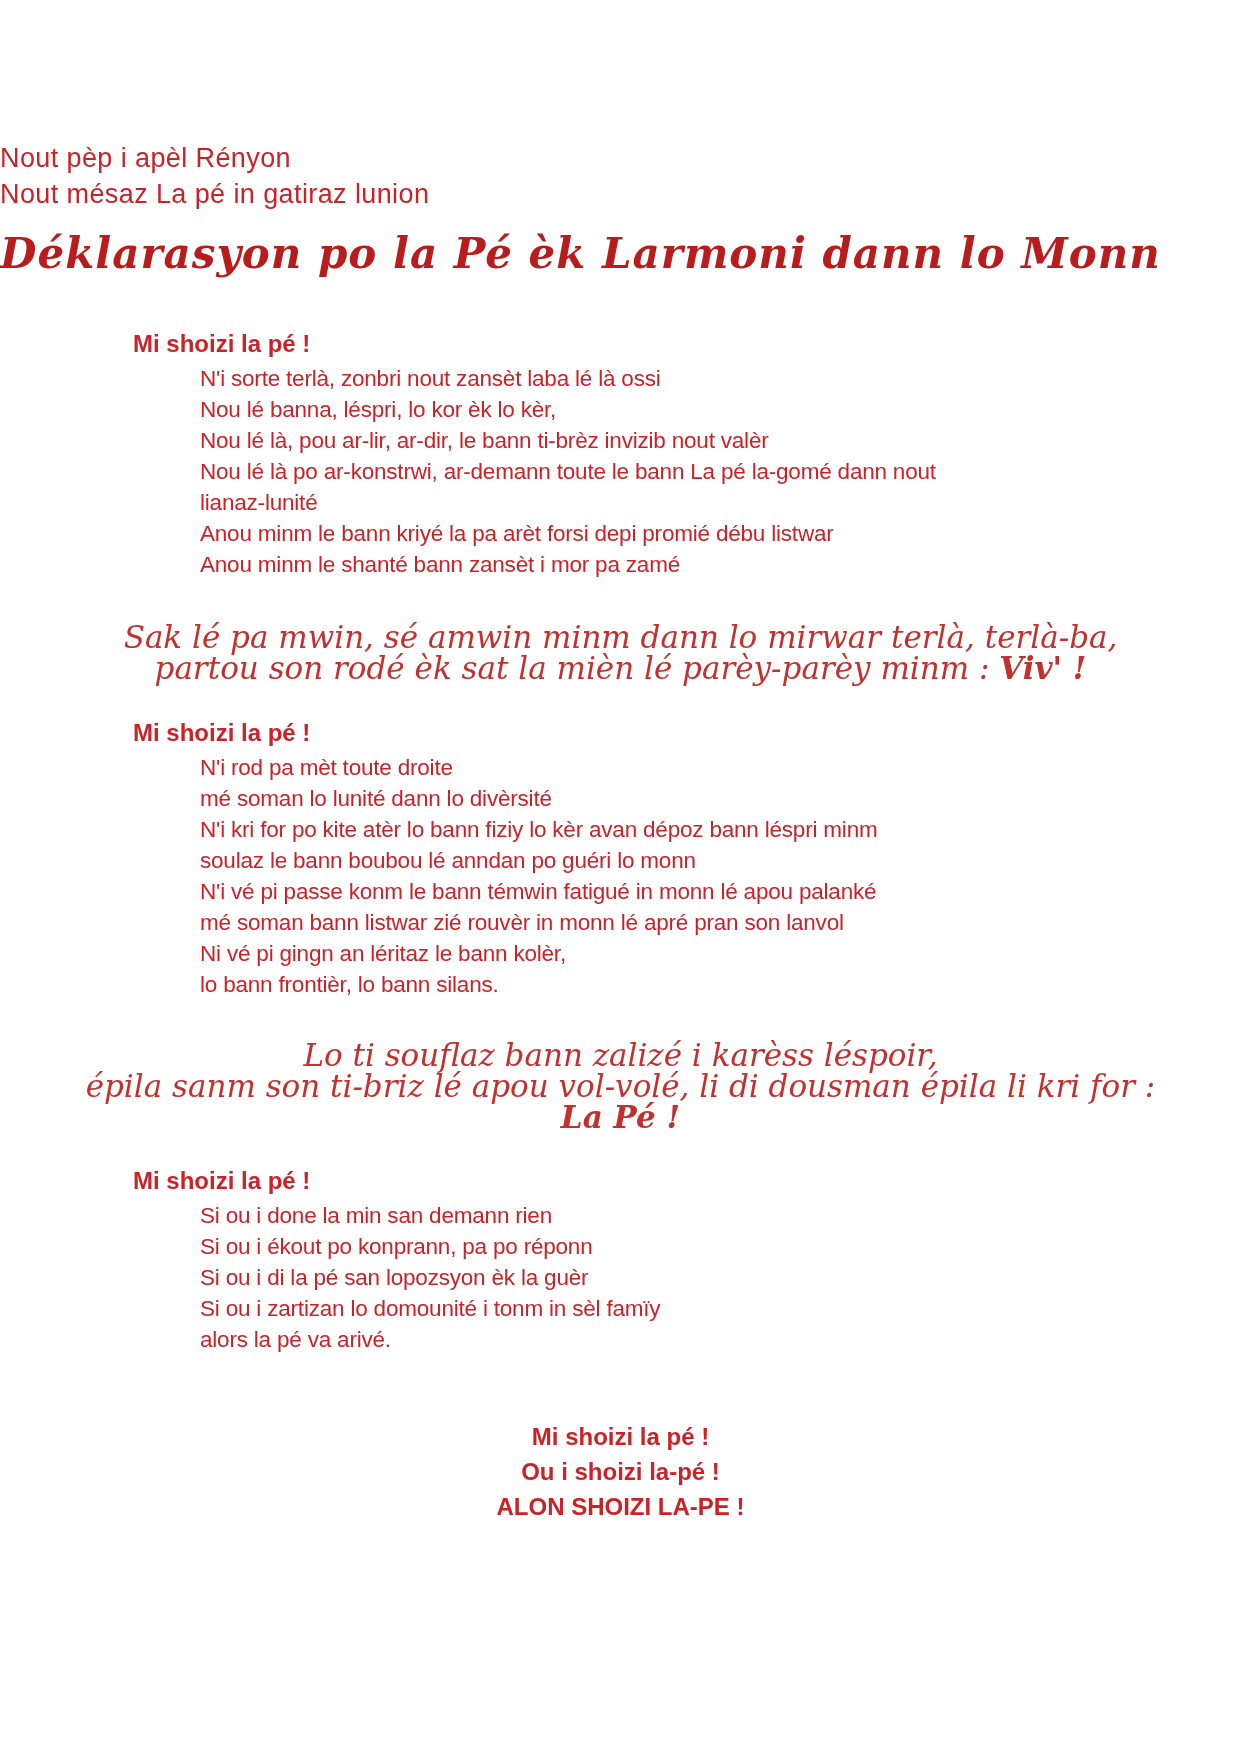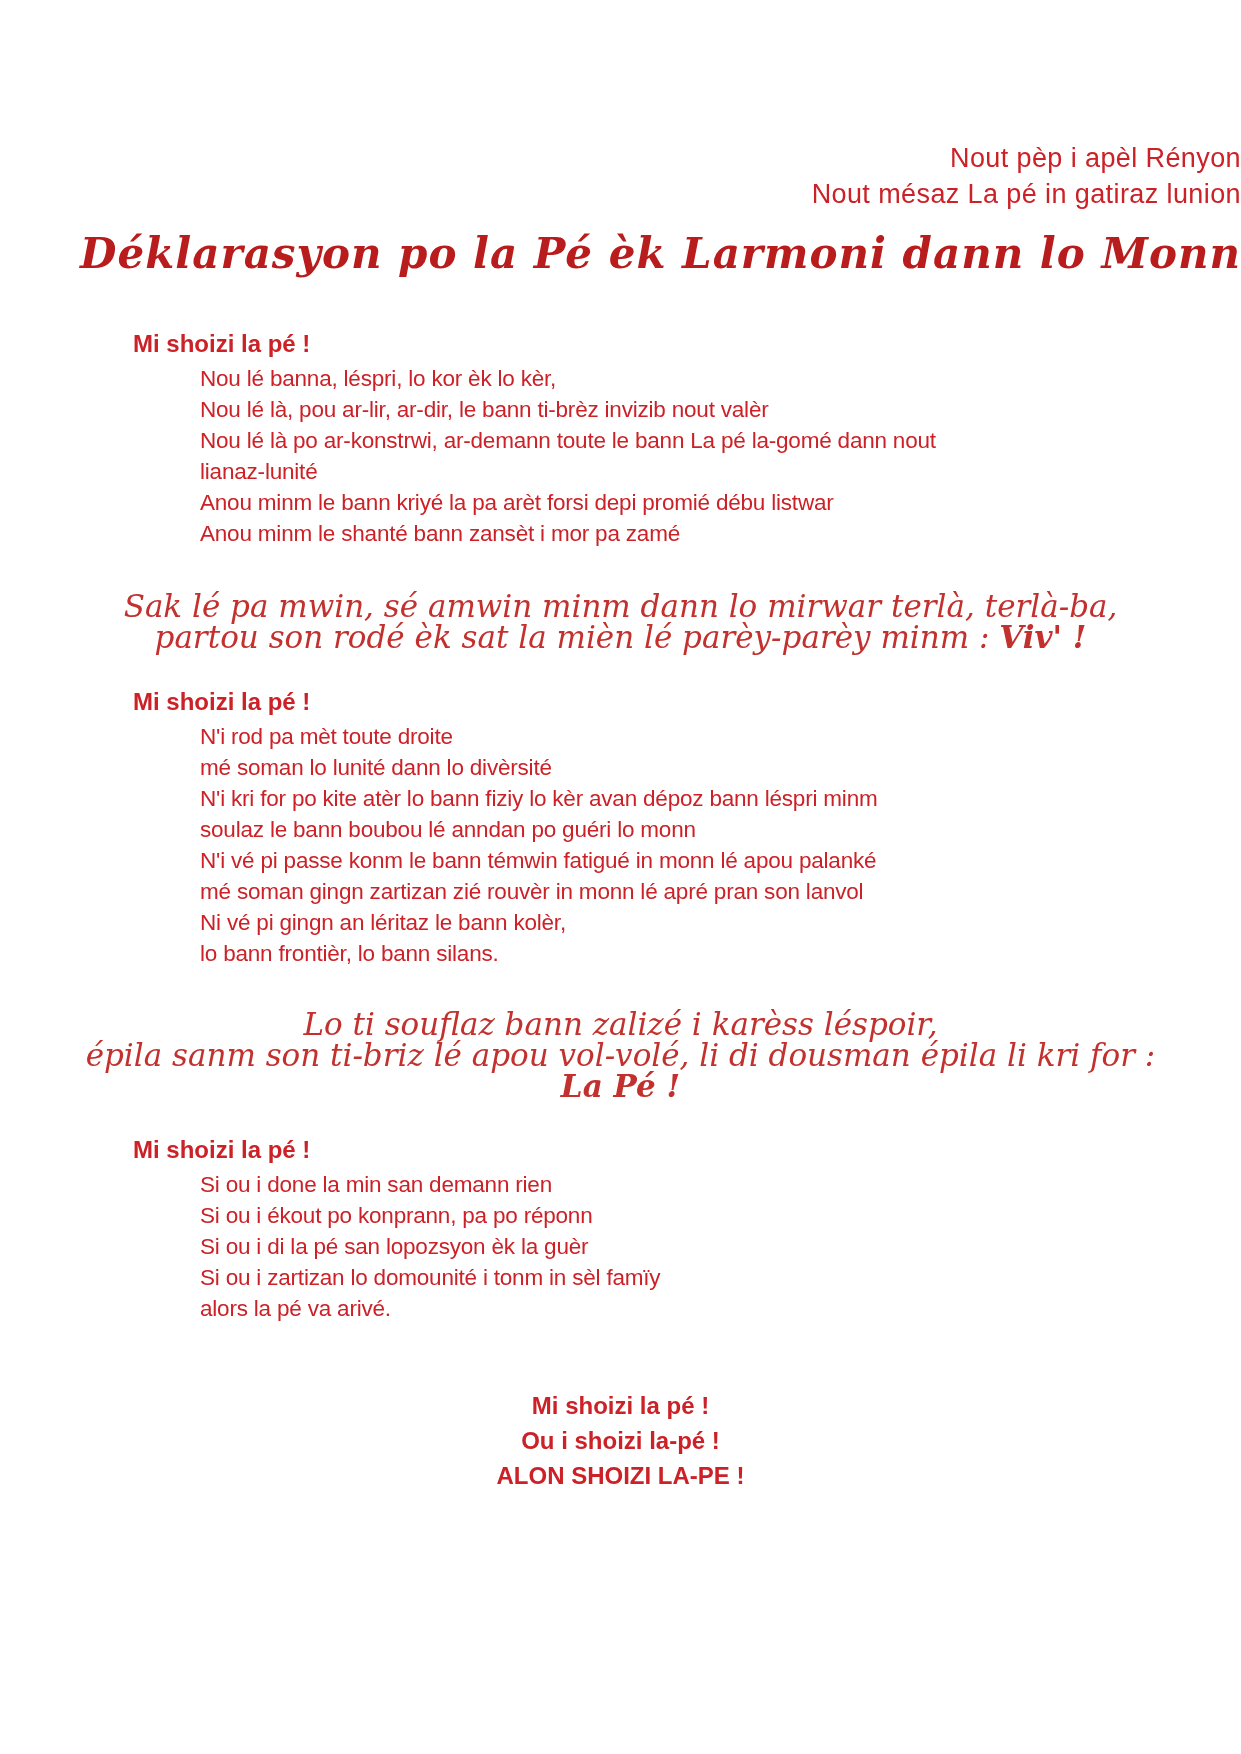--- a/index.html
+++ b/index.html
@@ -1,21 +1,21 @@
 <!DOCTYPE html>
 <html><head>
 <meta charset="utf-8">
 <style>
   html,body { margin:0; padding:0; background:#ffffff; }
   .page {
     width:1241px; height:1754px; background:#ffffff; overflow:hidden;
     font-family:"Liberation Sans", sans-serif; color:#cb2127;
     position:relative; box-sizing:border-box;
   }
-  .header { text-align:right; padding-top:140px; }
+  .header { text-align:left; padding-top:140px; }
   .header-line { font-size:27px; line-height:36px; letter-spacing:0.4px; }
   .doc-title {
     font-family:"DejaVu Serif", serif; font-style:italic; font-weight:bold;
     font-size:42px; line-height:56px; margin:14px 0 7px 0; letter-spacing:1px;
     color:#b91c1c;
   }
   .stanza { margin-left:133px; margin-right:90px; }
   .stanza-heading { font-weight:bold; font-size:24px; line-height:32px; margin:0; }
   .verse { margin-left:67px; margin-top:3px; }
   .verse-line { font-size:22.5px; line-height:31px; letter-spacing:-0.2px; }
@@ -36,20 +36,21 @@
 
   <div class="header">
     <div class="header-line">Nout pèp i apèl Rényon</div>
     <div class="header-line">Nout mésaz La pé in gatiraz lunion</div>
     <h1 class="doc-title">Déklarasyon po la Pé èk Larmoni dann lo Monn</h1>
   </div>
 
   <section class="stanza mt46">
     <h2 class="stanza-heading">Mi shoizi la pé !</h2>
     <div class="verse">
+      <div class="verse-line">N'i sorte terlà, zonbri nout zansèt laba lé là ossi</div>
       <div class="verse-line">Nou lé banna, léspri, lo kor èk lo kèr,</div>
       <div class="verse-line">Nou lé là, pou ar-lir, ar-dir, le bann ti-brèz invizib nout valèr</div>
       <div class="verse-line">Nou lé là po ar-konstrwi, ar-demann toute le bann La pé la-gomé dann nout</div>
       <div class="verse-line">lianaz-lunité</div>
       <div class="verse-line">Anou minm le bann kriyé la pa arèt forsi depi promié débu listwar</div>
       <div class="verse-line">Anou minm le shanté bann zansèt i mor pa zamé</div>
     </div>
   </section>
 
   <div class="interlude mt42">
@@ -58,21 +59,21 @@
   </div>
 
   <section class="stanza mt33">
     <h2 class="stanza-heading">Mi shoizi la pé !</h2>
     <div class="verse">
       <div class="verse-line">N'i rod pa mèt toute droite</div>
       <div class="verse-line">mé soman lo lunité dann lo divèrsité</div>
       <div class="verse-line">N'i kri for po kite atèr lo bann fiziy lo kèr avan dépoz bann léspri minm</div>
       <div class="verse-line">soulaz le bann boubou lé anndan po guéri lo monn</div>
       <div class="verse-line">N'i vé pi passe konm le bann témwin fatigué in monn lé apou palanké</div>
-      <div class="verse-line">mé soman gingn zartizan zié rouvèr in monn lé apré pran son lanvol</div>
+      <div class="verse-line">mé soman bann listwar zié rouvèr in monn lé apré pran son lanvol</div>
       <div class="verse-line">Ni vé pi gingn an léritaz le bann kolèr,</div>
       <div class="verse-line">lo bann frontièr, lo bann silans.</div>
     </div>
   </section>
 
   <div class="interlude mt40">
     <div>Lo ti souflaz bann zalizé  i karèss léspoir,</div>
     <div><span>épila sanm son ti-briz lé apou vol-volé,  li di dousman épila li kri for : </span><span class="emph">La Pé !</span></div>
   </div>
 

